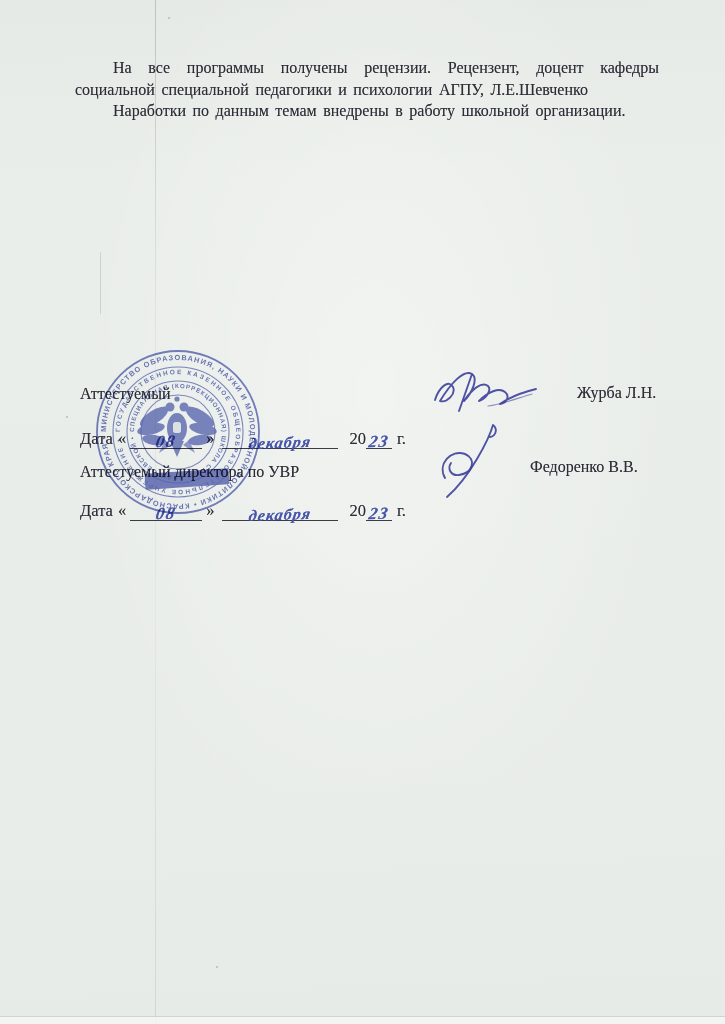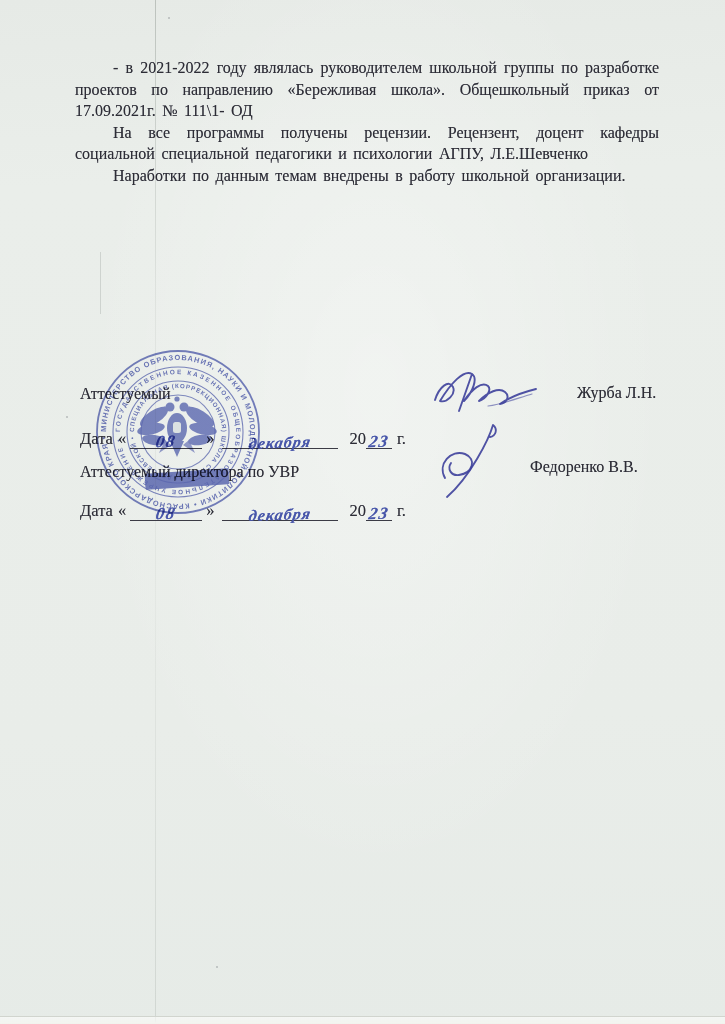--- a/index.html
+++ b/index.html
@@ -105,21 +105,20 @@
 
 <div class="page">
 
   <div class="fold-line"></div>
   <div class="crease-short"></div>
   <div class="speck s1"></div>
   <div class="speck s2"></div>
   <div class="speck s3"></div>
 
   <div class="doc-body">
-    <p>- в 2021-2022 году являлась руководителем школьной группы по разработке проектов по направлению «Бережливая школа». Общешкольный приказ от 17.09.2021г. № 111\1- ОД</p>
     <p>На все программы получены рецензии. Рецензент, доцент кафедры социальной специальной педагогики и психологии АГПУ, Л.Е.Шевченко</p>
     <p>Наработки по данным темам внедрены в работу школьной организации.</p>
   </div>
 
   <div class="sig-label lbl-attestee">Аттестуемый</div>
   <div class="sig-label name-attestee">Журба Л.Н.</div>
   <div class="sig-label lbl-deputy">Аттестуемый директора по УВР</div>
   <div class="sig-label name-deputy">Федоренко В.В.</div>
 
   <div class="date-line date-one">

